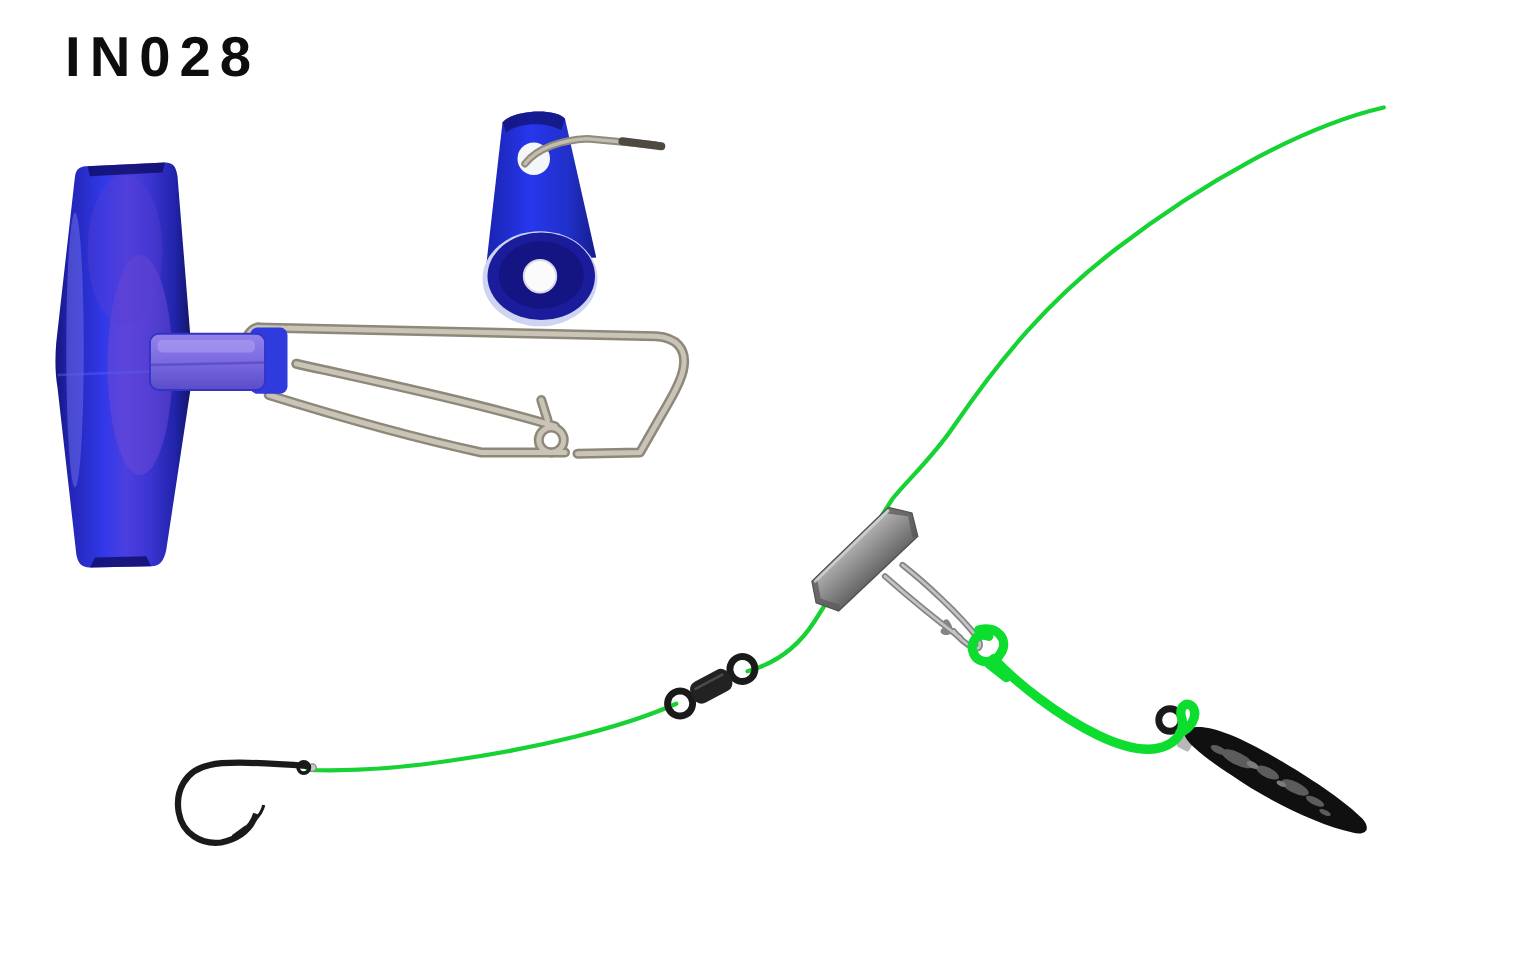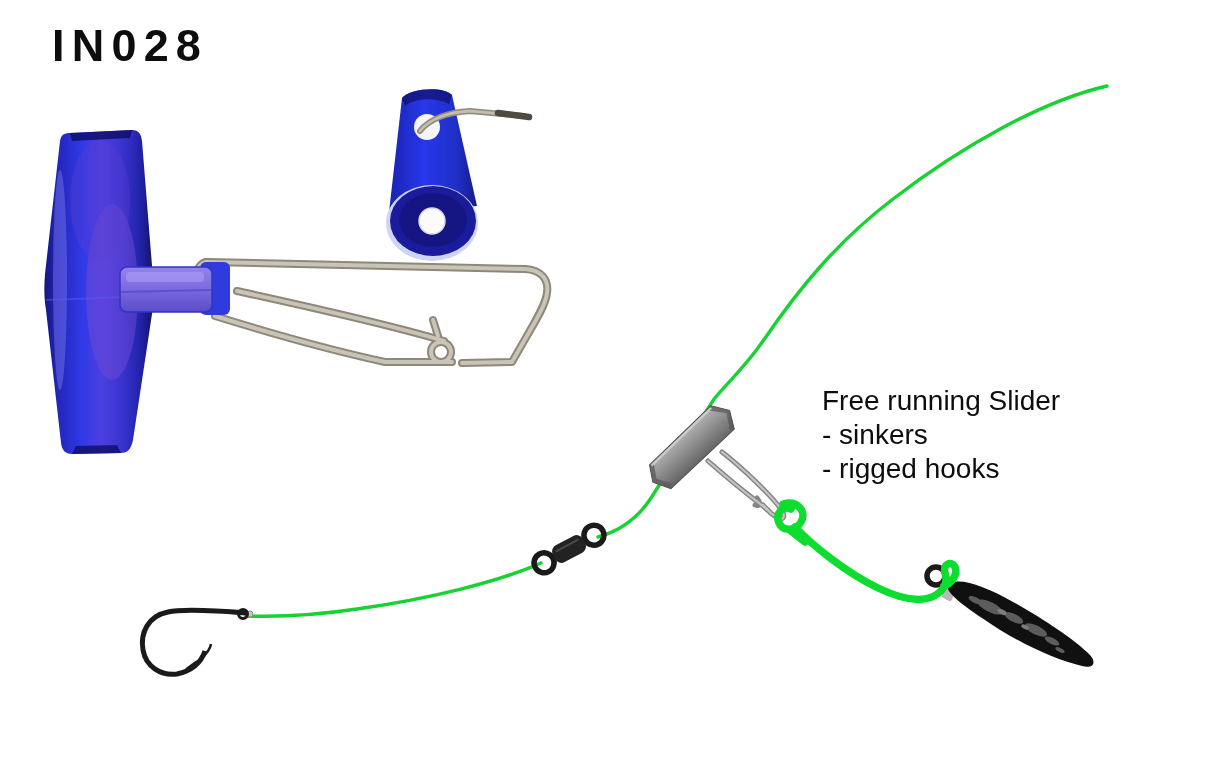--- a/index.html
+++ b/index.html
@@ -185,19 +185,14 @@
         <path class="rig-line" d="M 783 504 C 798 500 807 512 801 522 C 796 531 783 532 779 523 C 775 514 782 505 791 509"></path>
         <path class="rig-line" stroke-width="6.5" d="M 791 531 L 805 542"></path>
         <path class="rig-line" d="M 795 527 C 812 545 845 572 878 588 C 903 600 922 602 934 596
                  C 944 591 948 582 945 573 C 943 564 951 560 955 567 C 958 574 952 583 944 586"></path>
       </g>
     </g>
   </svg>
 
   <div class="page-title">IN028</div>
 
-  <div class="annotation">
-    <div>Free running Slider</div>
-    <div>- sinkers</div>
-    <div>- rigged hooks</div>
-  </div>
 
 </div>
 
 </body></html>

